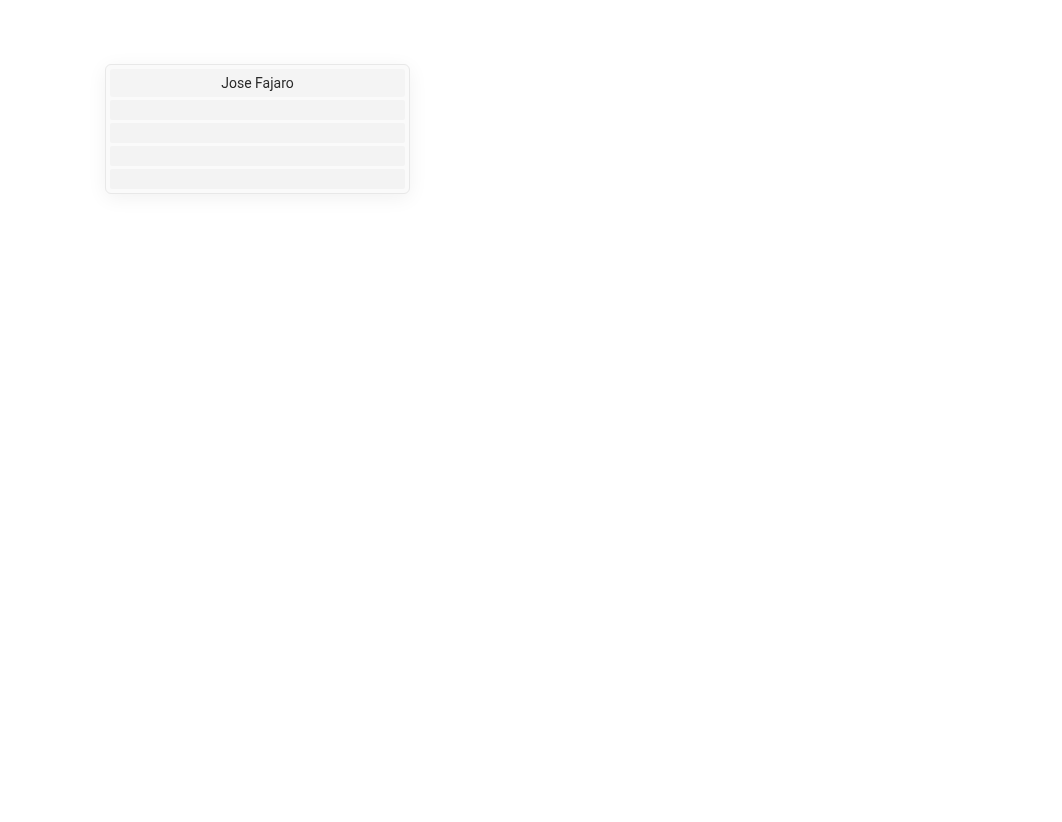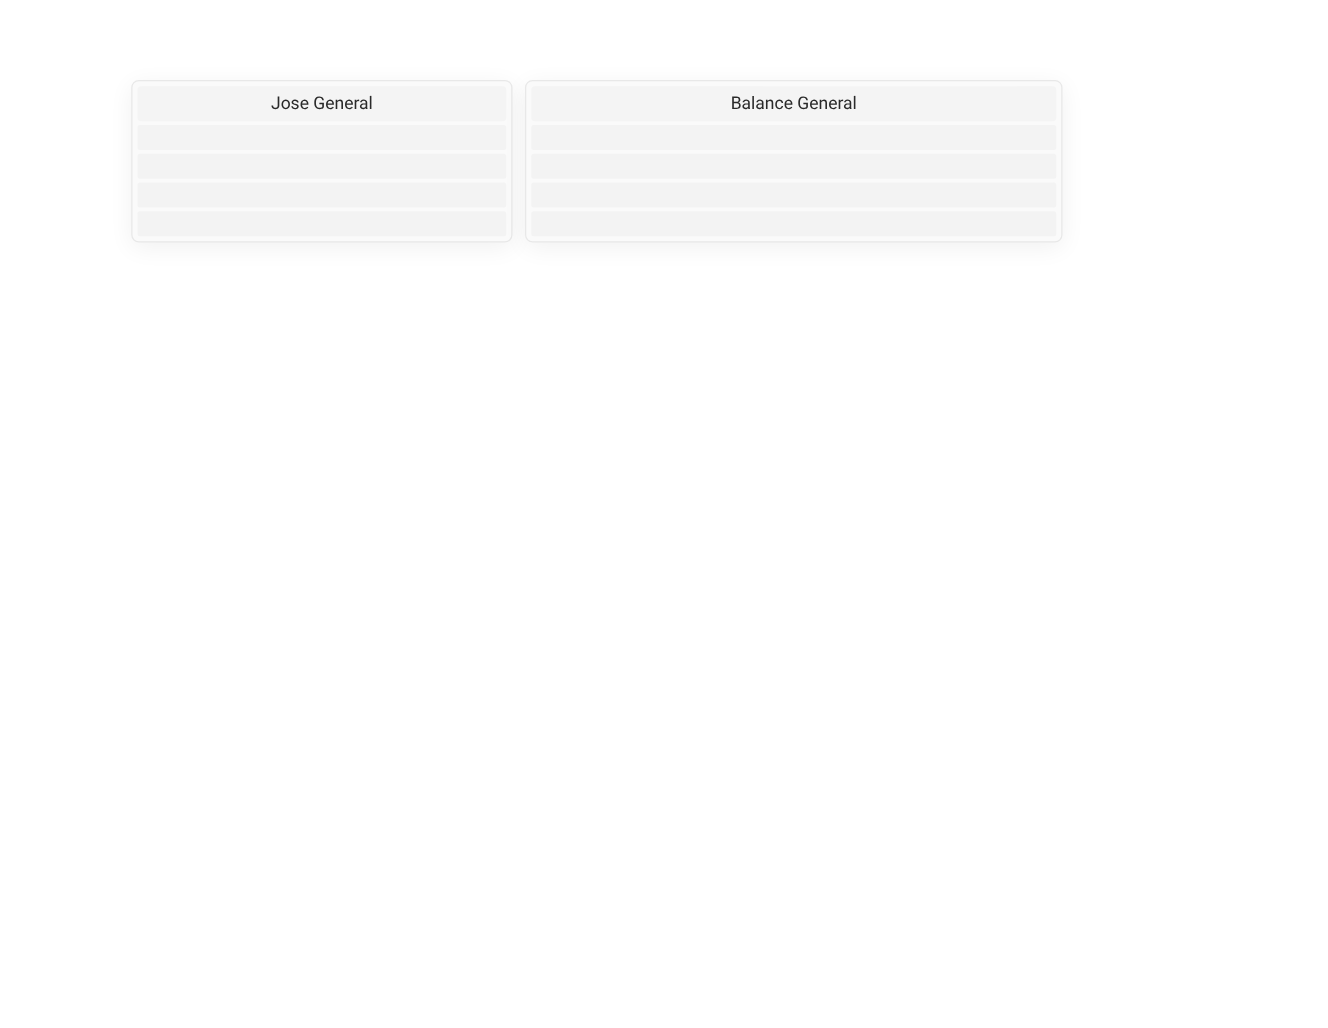--- a/index.html
+++ b/index.html
@@ -50,26 +50,19 @@
       background: #f3f3f3;
       height: 20px;
       border-radius: 2px;
     }
   </style>
 </head>
 <body>
 
 <div class="panels-container">
   <div class="panel panel-left">
-    <div class="panel-header">Jose General</div>
-    <div class="panel-row"></div>
-    <div class="panel-row"></div>
-    <div class="panel-row"></div>
-    <div class="panel-row"></div>
-  </div>
-  <div class="panel panel-right">
-    <div class="panel-header">Balance General</div>
+    <div class="panel-header">Jose Fajaro</div>
     <div class="panel-row"></div>
     <div class="panel-row"></div>
     <div class="panel-row"></div>
     <div class="panel-row"></div>
   </div>
 </div>
 
 </body></html>

